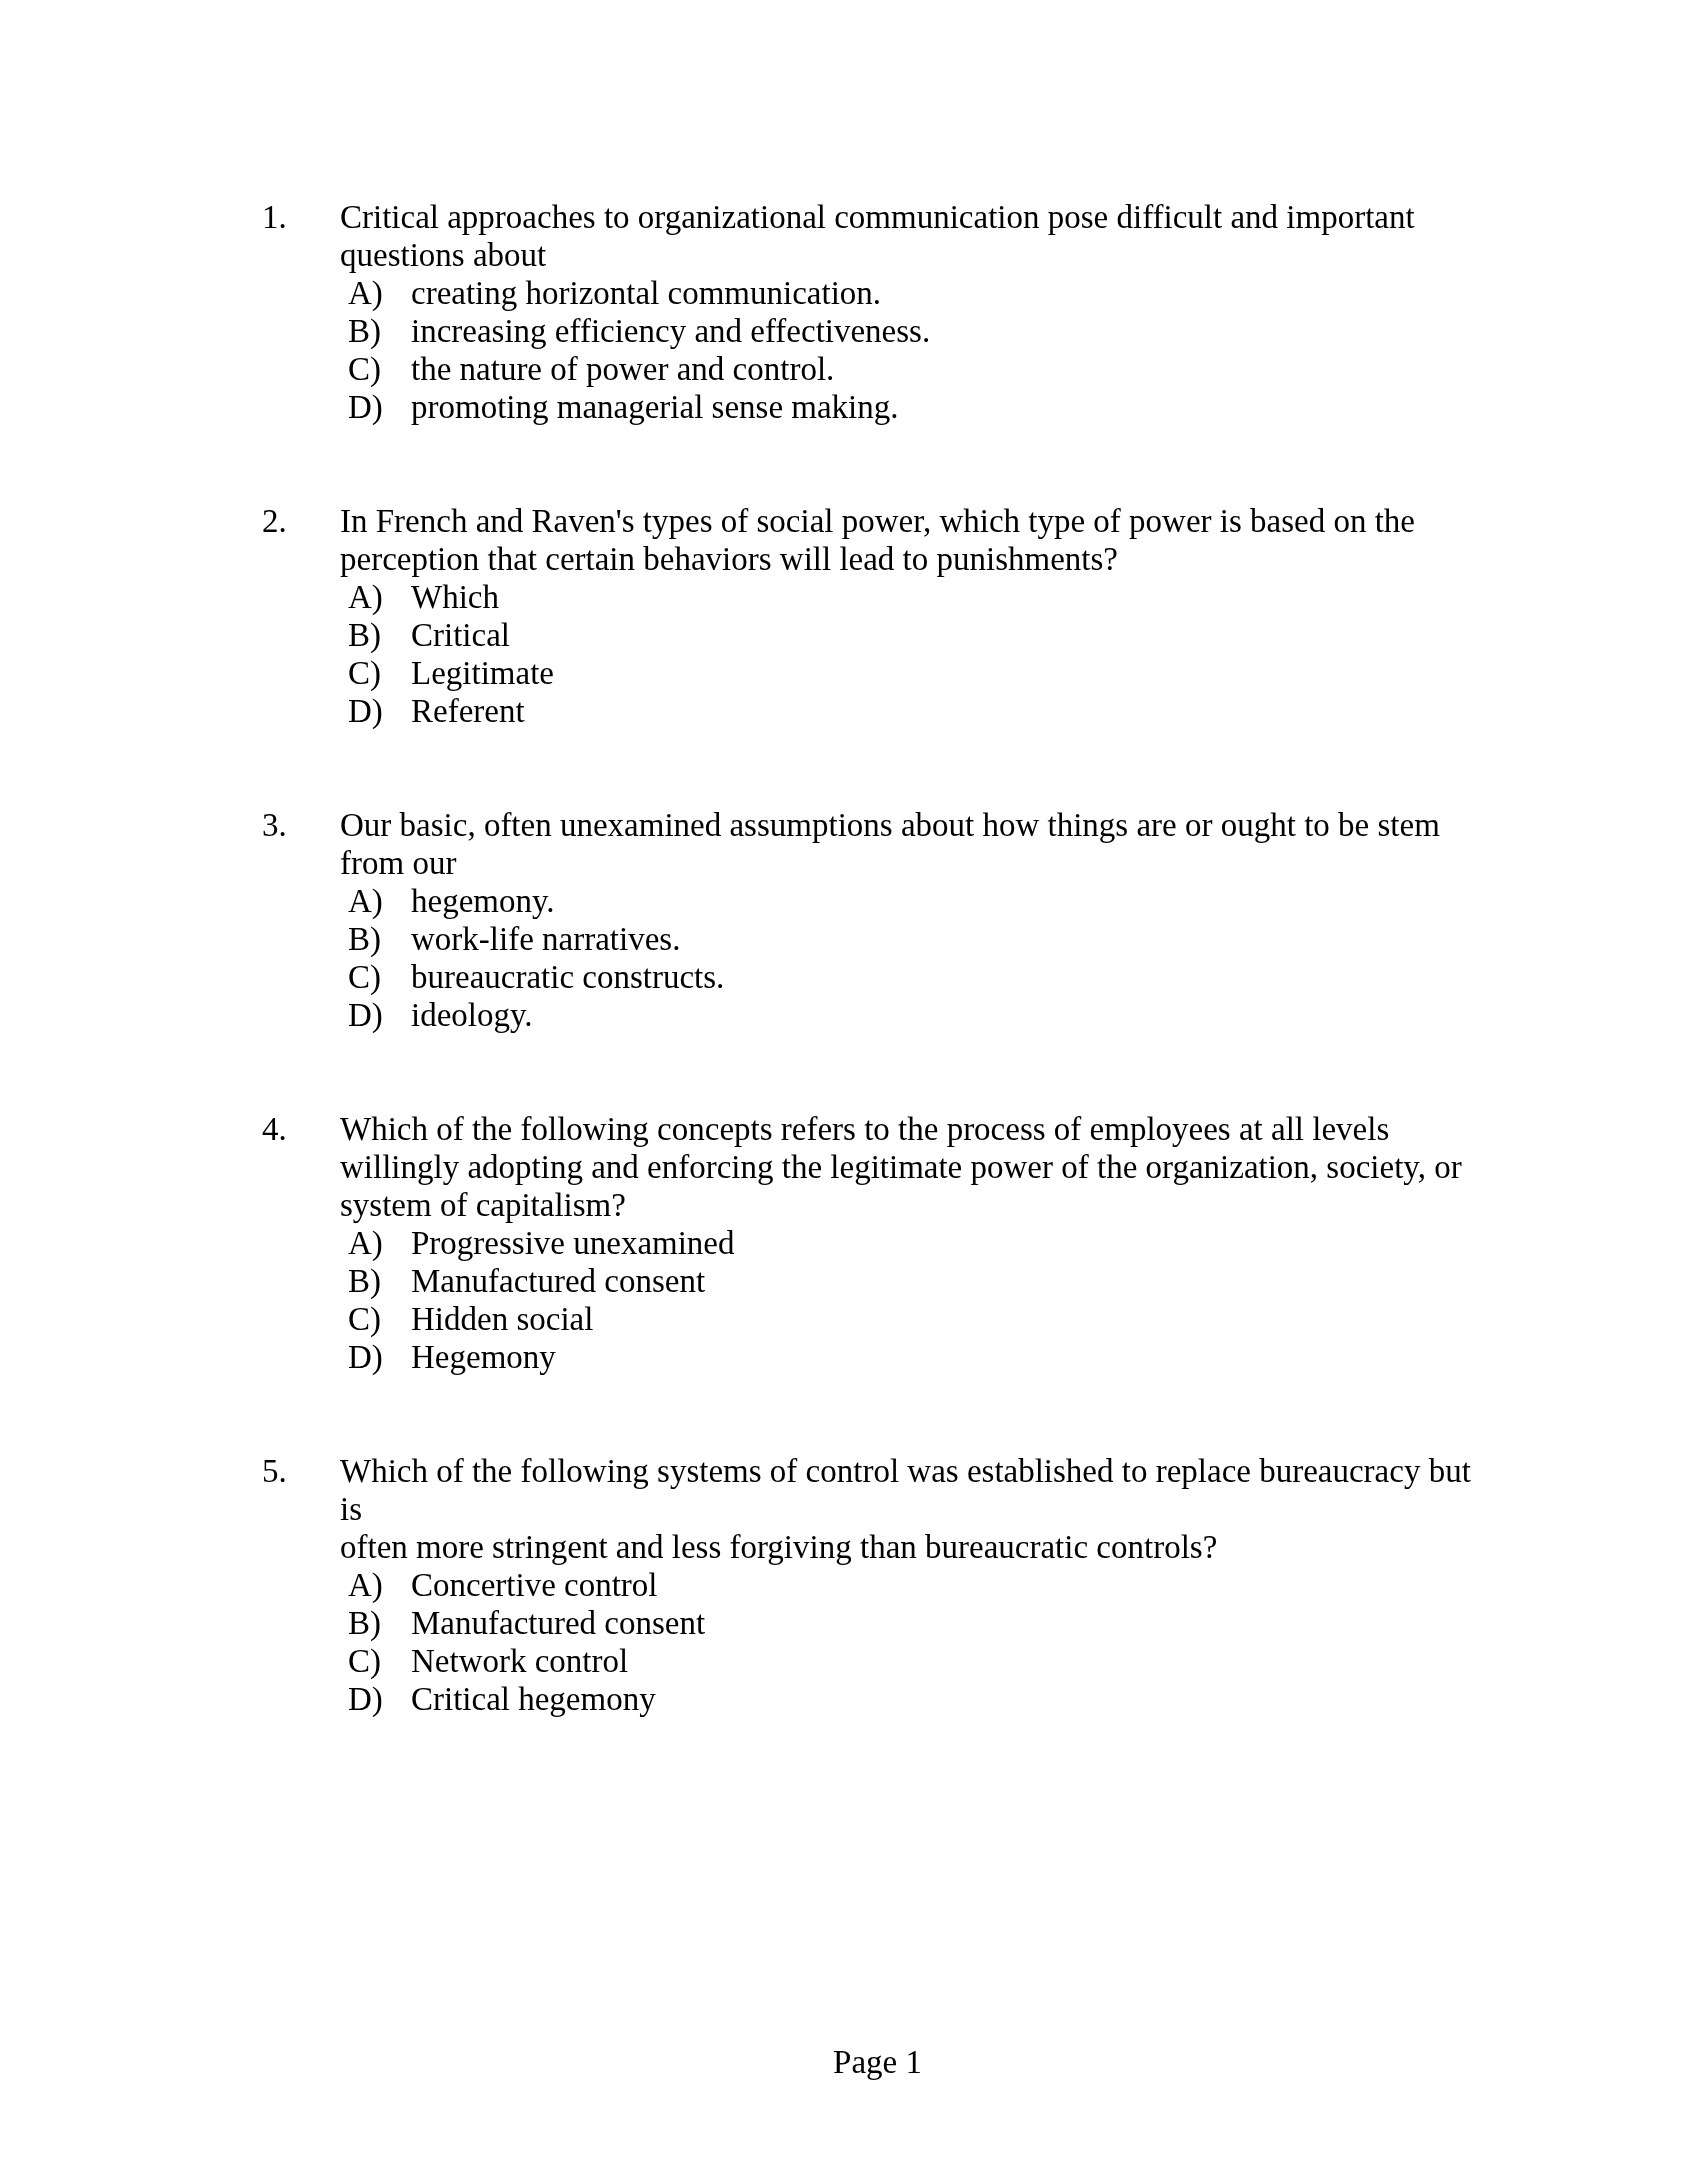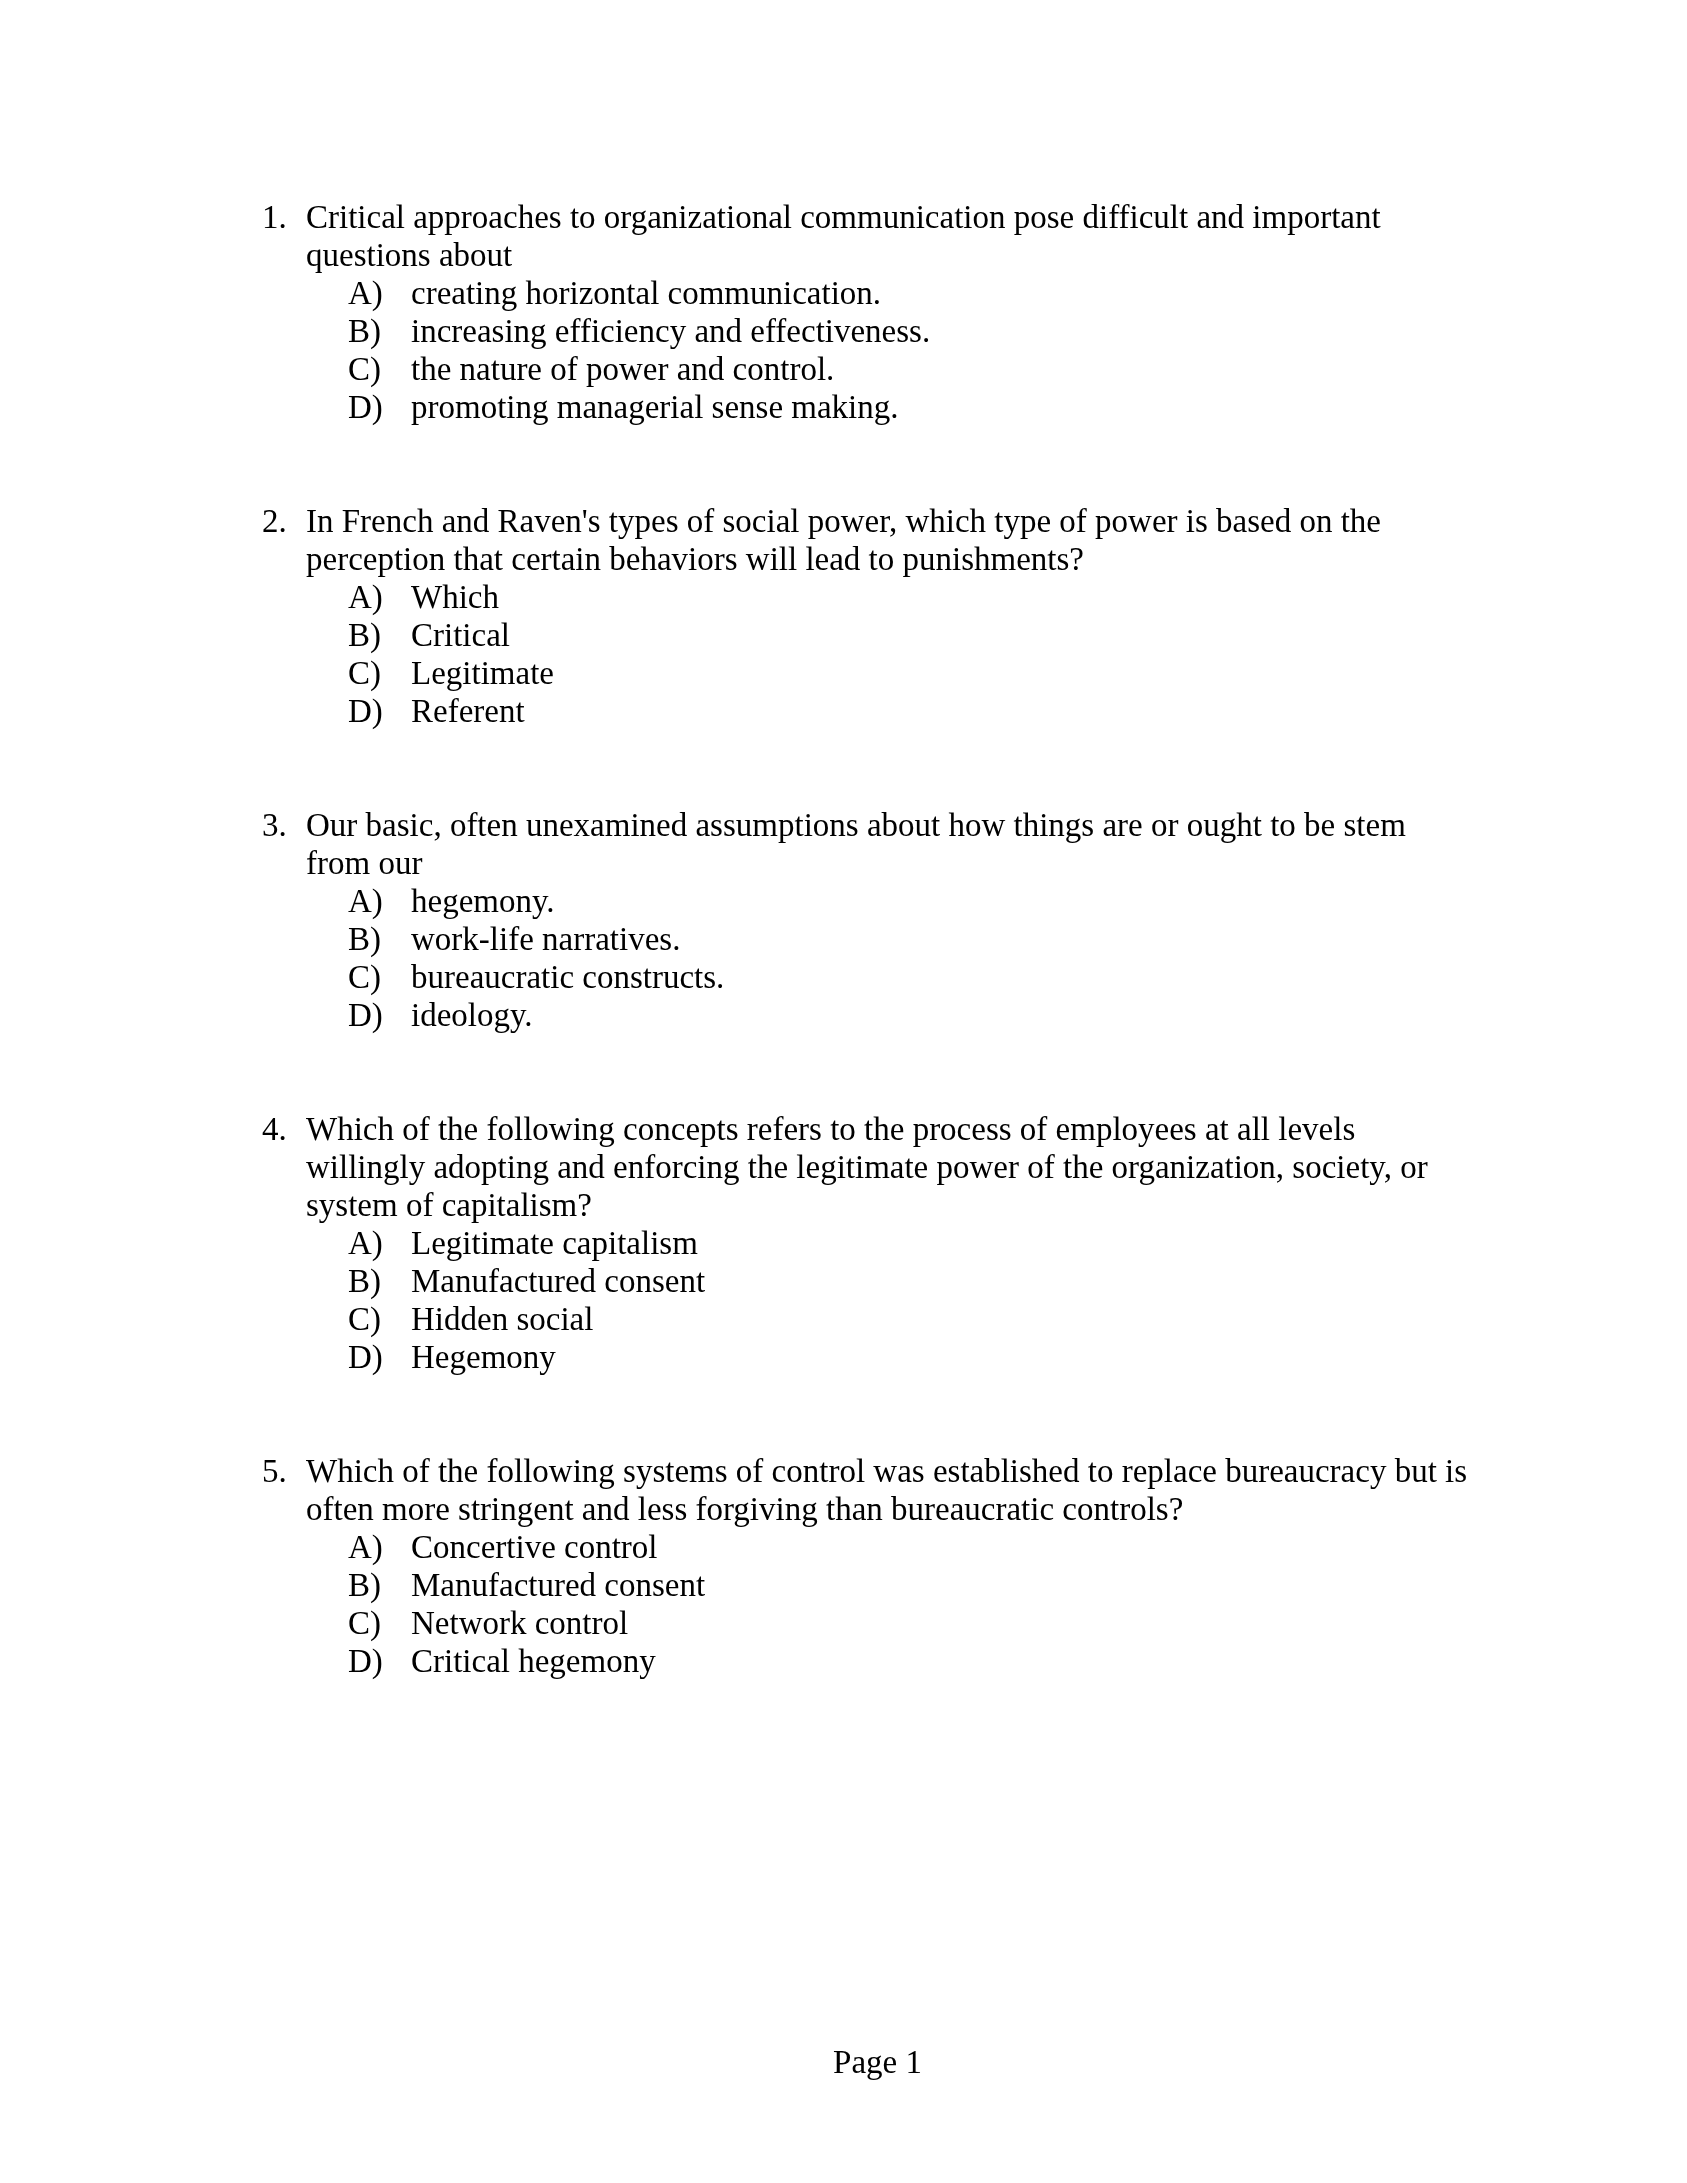--- a/index.html
+++ b/index.html
@@ -30,20 +30,21 @@
   .qnum {
     width: 44px;
     flex: none;
   }
   .qbody {
     flex: 1;
     min-width: 0;
   }
   .stem {
     white-space: pre-line;
+    margin-left: 34px;
   }
   .option {
     display: flex;
     padding-left: 42px;
   }
   .letter {
     width: 63px;
     flex: none;
   }
   .opt-text {
@@ -132,21 +133,21 @@
       </div>
     </div>
     <div class="question">
       <div class="qnum">4.</div>
       <div class="qbody">
         <div class="stem">Which of the following concepts refers to the process of employees at all levels
 willingly adopting and enforcing the legitimate power of the organization, society, or
 system of capitalism?</div>
         <div class="option">
           <div class="letter">A)</div>
-          <div class="opt-text">Legitimate capitalism</div>
+          <div class="opt-text">Progressive unexamined</div>
         </div>
         <div class="option">
           <div class="letter">B)</div>
           <div class="opt-text">Manufactured consent</div>
         </div>
         <div class="option">
           <div class="letter">C)</div>
           <div class="opt-text">Hidden social</div>
         </div>
         <div class="option">

